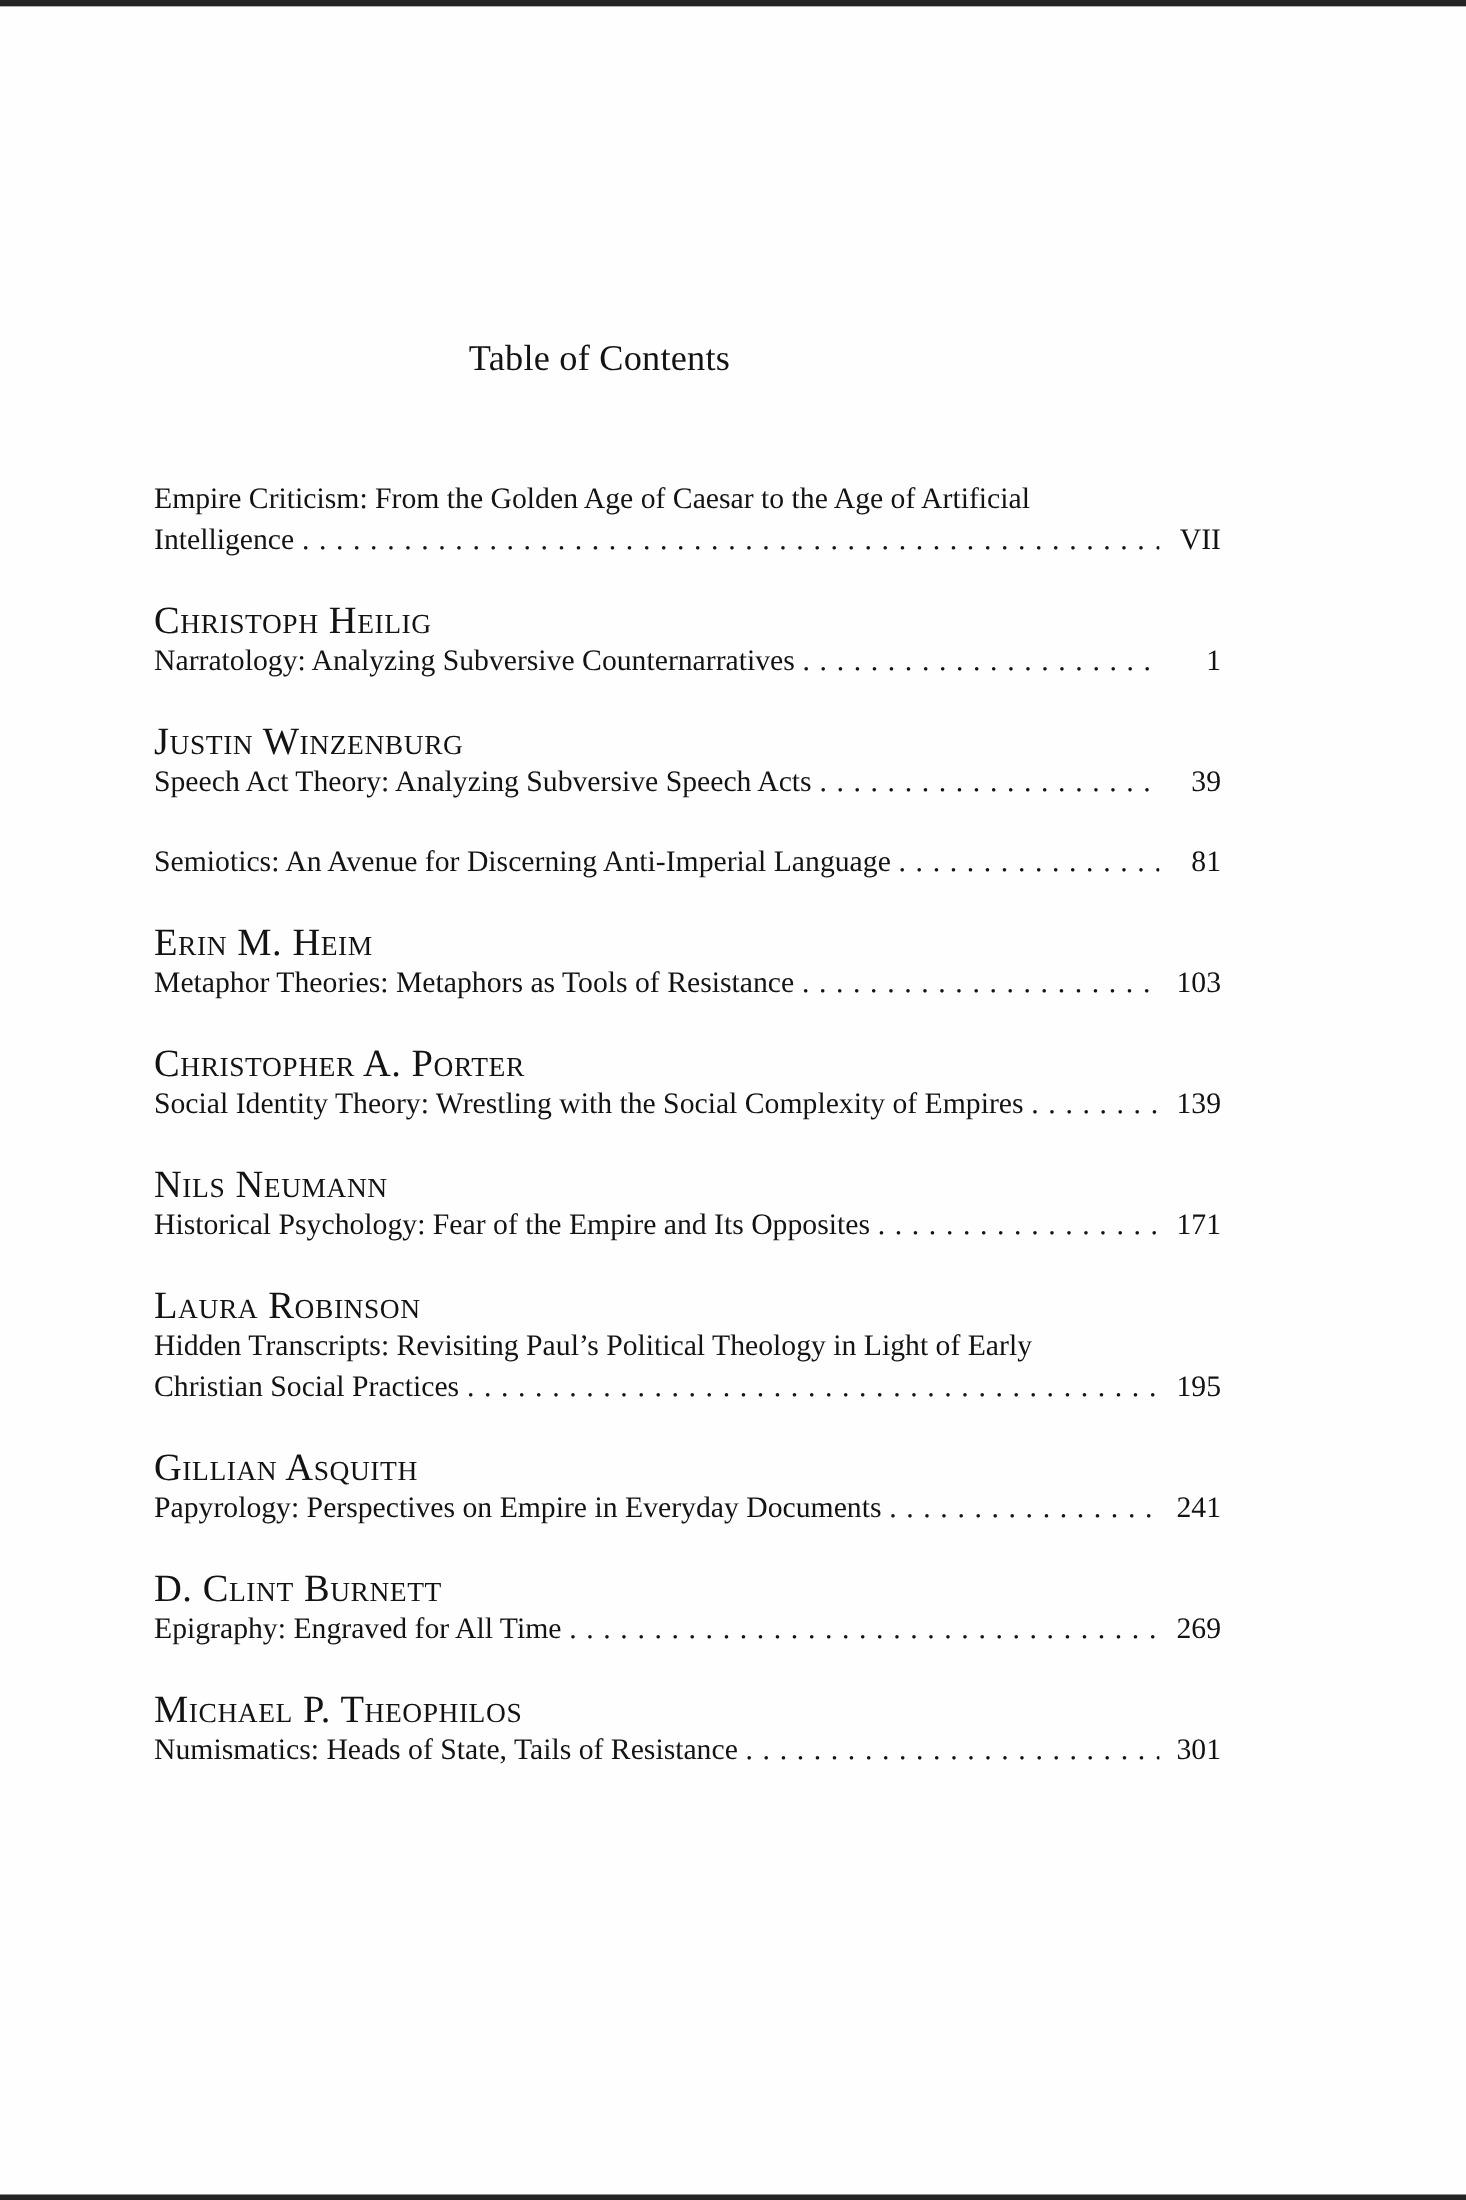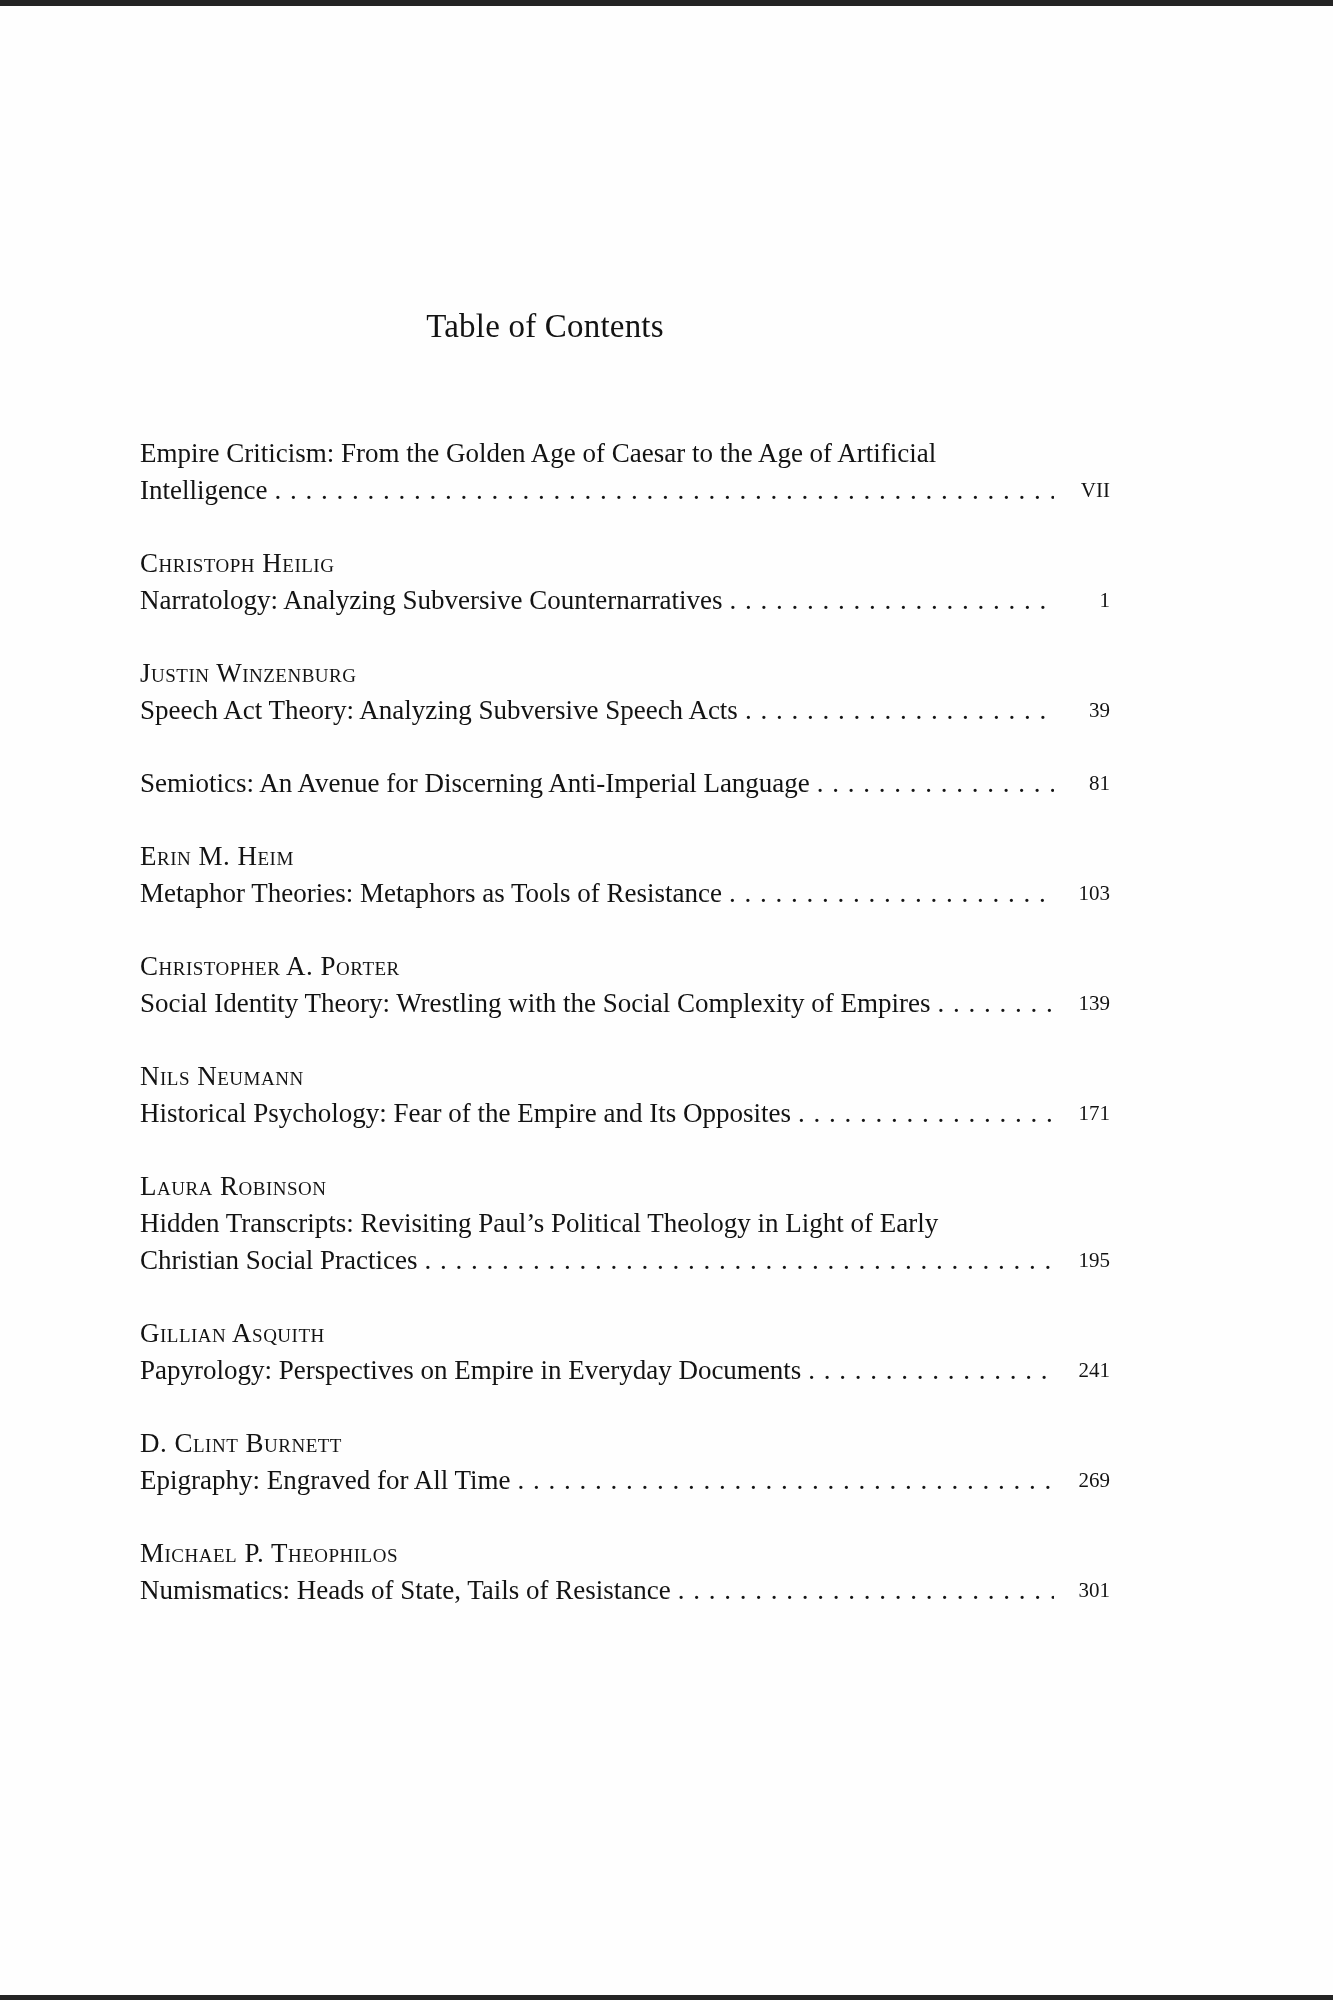--- a/index.html
+++ b/index.html
@@ -28,21 +28,21 @@
     text-align: center;
     font-size: 33px;
     line-height: 42px;
     font-weight: normal;
     letter-spacing: 0.2px;
   }
   .entries { margin-top: 88px; }
   .entry { margin-bottom: 36px; }
   .author {
     font-variant: small-caps;
-    font-size: 27px;
+    font-size: 35px;
     line-height: 37px;
     letter-spacing: 0.5px;
   }
   .title-line {
     font-size: 27px;
     line-height: 37px;
   }
   .title-line.last {
     display: flex;
     align-items: flex-start;
@@ -57,21 +57,21 @@
     min-width: 0;
   }
   .dots::after {
     content: ". . . . . . . . . . . . . . . . . . . . . . . . . . . . . . . . . . . . . . . . . . . . . . . . . . . . . . . . . . . . . . . . . . . . . . . . . . . . . . . . . . . . . . . . . . . . . . . . . . . . . . . . . . . . . . . . . . . . . . . . . . . .";
     letter-spacing: 1px;
   }
   .pagenum {
     flex: 0 0 auto;
     width: 54px;
     text-align: right;
-    font-size: 21px;
+    font-size: 27px;
     line-height: 37px;
   }
 </style>
 </head>
 <body>
 
 <div class="edge-bar top"></div>
 
 <div class="page">
   <h1 class="toc-title">Table of Contents</h1>

